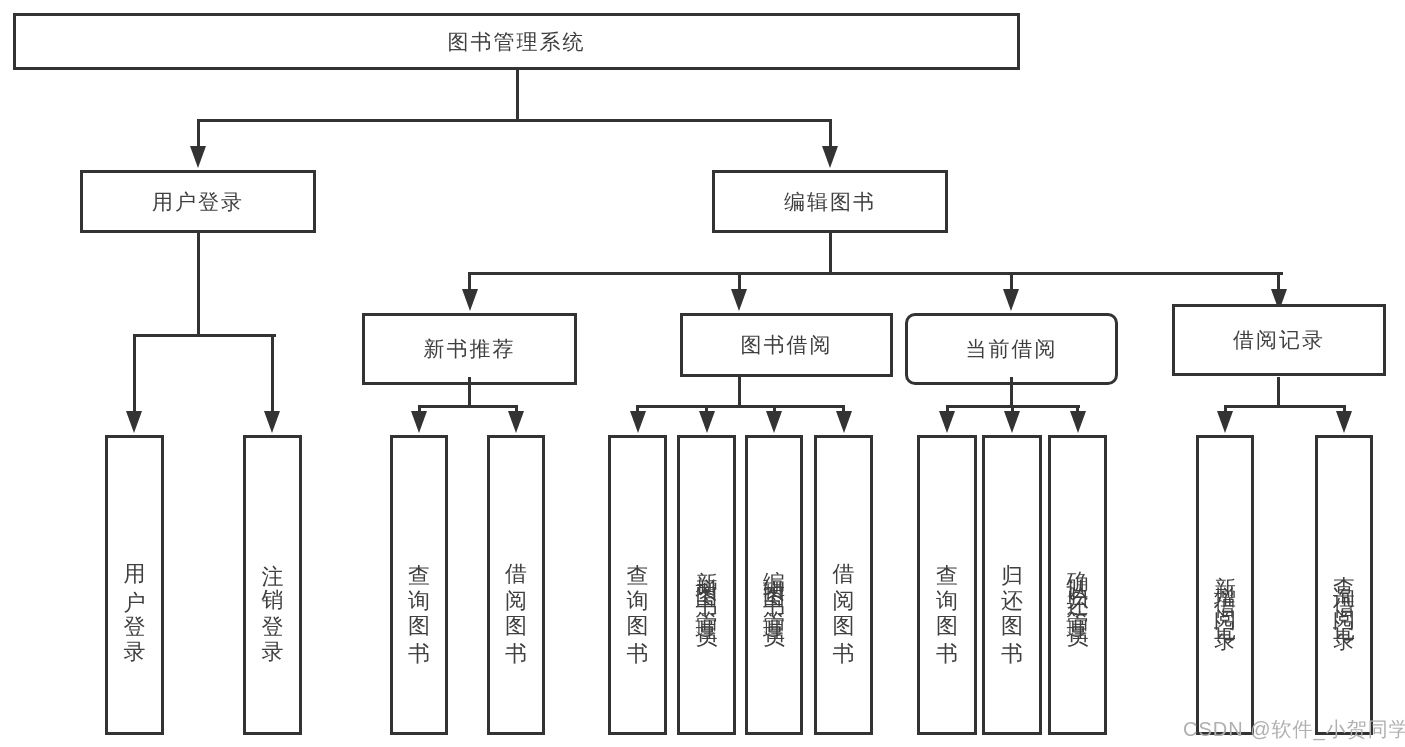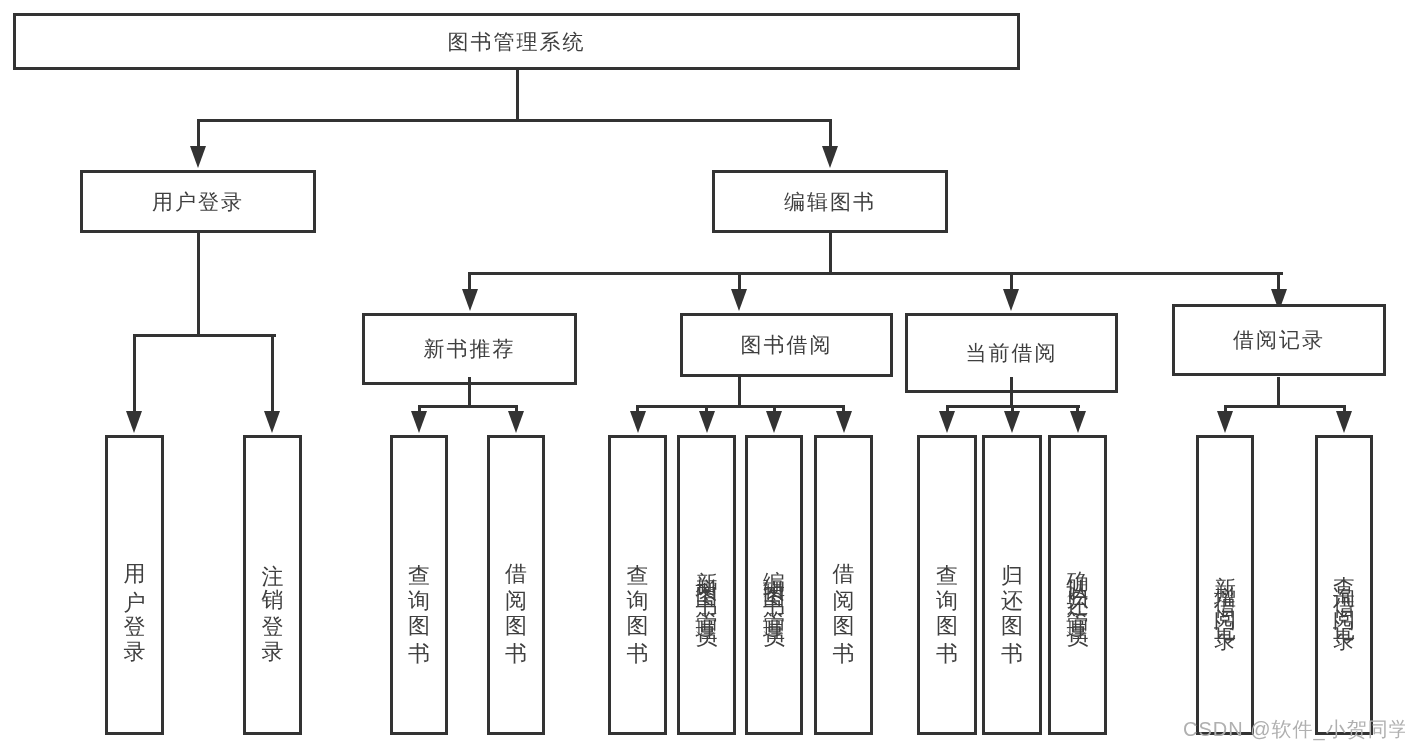--- a/index.html
+++ b/index.html
@@ -94,21 +94,21 @@
   <div class="arr" style="left:1003px;top:289px;"></div>
   <div class="vl" style="left:1277px;top:272px;height:20px;"></div>
   <div class="arr" style="left:1271px;top:289px;"></div>
 
   <div class="box hbox" style="left:362px;top:313px;width:215px;height:72px;">
     <span>新书推荐</span>
   </div>
   <div class="box hbox" style="left:633px;top:313px;width:213px;height:64px;margin-left:47px;">
     <span>图书借阅</span>
   </div>
-  <div class="box hbox" style="left:905px;top:313px;width:213px;height:80px;">
+  <div class="box hbox" style="left:905px;top:313px;width:213px;height:72px;border-radius:10px;">
     <span>当前借阅</span>
   </div>
   <div class="box hbox" style="left:1172px;top:304px;width:214px;height:72px;justify-content:center;">
     <span>借阅记录</span>
   </div>
 
   <div class="vl" style="left:468px;top:377px;height:31px;"></div>
   <div class="hl" style="left:418px;top:405px;width:100px;"></div>
   <div class="vl" style="left:418px;top:405px;height:9px;"></div>
   <div class="arr" style="left:411px;top:411px;"></div>

